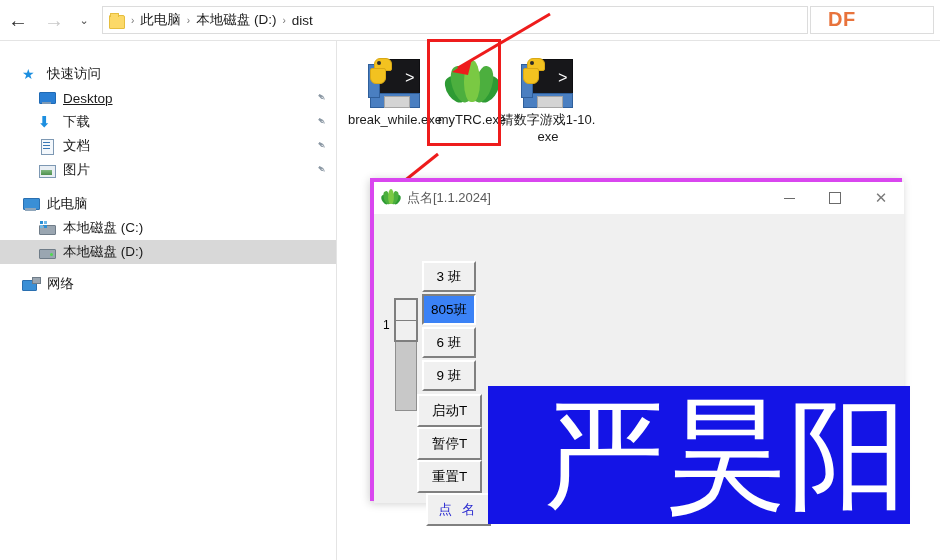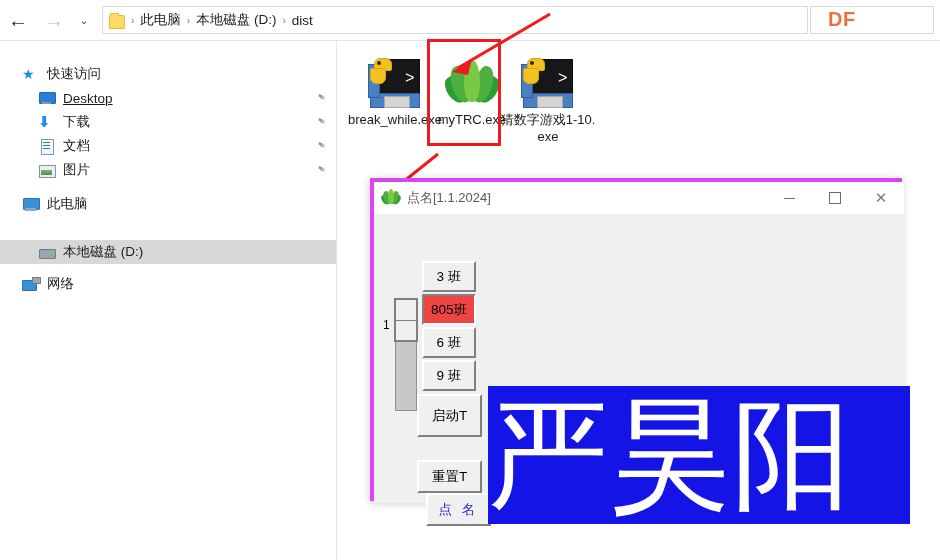--- a/index.html
+++ b/index.html
@@ -196,39 +196,39 @@
   .tkbtn {
     position: absolute;
     background: #f0f0f0;
     border-top: 2px solid #ffffff; border-left: 2px solid #ffffff;
     border-right: 2px solid #808080; border-bottom: 2px solid #808080;
     display: flex; align-items: center; justify-content: center;
     font-size: 13.5px; color: #000000;
     font-family: "Liberation Sans", "DejaVu Sans", sans-serif;
   }
   .tkbtn.sunken {
-    background: #ef4444;
+    background: #3b82f6;
     border-top: 2px solid #808080; border-left: 2px solid #808080;
     border-right: 2px solid #ffffff; border-bottom: 2px solid #ffffff;
   }
   .tkbtn.blue { color: #2b2bd0; letter-spacing: 3px; }
 
   
   .clock {
     position: absolute; left: 172px; top: 222px;
     font-family: "Liberation Serif", "DejaVu Serif", serif;
     font-size: 78px; line-height: 80px; color: #1414e6;
     letter-spacing: 6px;
     white-space: nowrap;
   }
   
   .namebox {
     position: absolute; left: 114px; top: 172px; width: 422px; height: 138px;
     background: #1414e6;
-    display: flex; align-items: center; justify-content: flex-start;
+    display: flex; align-items: center; justify-content: flex-end;
     overflow: hidden;
   }
   .nametext {
     font-family: "DejaVu Sans", "Liberation Sans", sans-serif;
     font-size: 120px; line-height: 124px; color: #ffffff;
     letter-spacing: 2px; white-space: nowrap;
   }
 </style>
 </head>
 <body>
@@ -283,20 +283,25 @@
       <div class="side-row" style="position: absolute; left: 0px; width: 336px; top: 117px;">
         <span style="width: 38px; flex: 0 0 auto;"></span>
         <span class="side-ico ic-pic"></span>
         <span class="side-label">图片</span>
         <span class="side-pin">✒</span>
       </div>
       <div class="side-row" style="position: absolute; left: 0px; width: 336px; top: 151px;">
         <span style="width: 22px; flex: 0 0 auto;"></span>
         <span class="side-ico ic-pc"></span>
         <span class="side-label">此电脑</span>
+      </div>
+      <div class="side-row" style="position: absolute; left: 0px; width: 336px; top: 175px;">
+        <span style="width: 38px; flex: 0 0 auto;"></span>
+        <span class="side-ico ic-drive-c"></span>
+        <span class="side-label">本地磁盘 (C:)</span>
       </div>
       <div class="side-row selected" style="position: absolute; left: 0px; width: 336px; top: 199px;">
         <span style="width: 38px; flex: 0 0 auto;"></span>
         <span class="side-ico ic-drive"></span>
         <span class="side-label">本地磁盘 (D:)</span>
       </div>
       <div class="side-row" style="position: absolute; left: 0px; width: 336px; top: 231px;">
         <span style="width: 22px; flex: 0 0 auto;"></span>
         <span class="side-ico ic-net"></span>
         <span class="side-label">网络</span>
@@ -386,21 +391,22 @@
       <div class="tkscale-label">1</div>
       <div class="tkscale">
         <div class="thumb"></div>
       </div>
 
       <div class="tkbtn" id="cb0" style="left:48px; top:47px; width:54px; height:31px;">3 班</div>
       <div class="tkbtn sunken" id="cb1" style="left:48px; top:80px; width:54px; height:31px;">805班</div>
       <div class="tkbtn" id="cb2" style="left:48px; top:113px; width:54px; height:31px;">6 班</div>
       <div class="tkbtn" id="cb3" style="left:48px; top:146px; width:54px; height:31px;">9 班</div>
 
-      <div class="tkbtn" style="left:43px; top:180px; width:65px; height:43px;">启动T</div>
+      <div class="tkbtn" style="left:43px; top:180px; width:65px; height:33px;">启动T</div>
+      <div class="tkbtn" style="left:43px; top:213px; width:65px; height:33px;">暂停T</div>
       <div class="tkbtn" style="left:43px; top:246px; width:65px; height:33px;">重置T</div>
       <div class="tkbtn blue" style="left:52px; top:279px; width:65px; height:33px;">点 名</div>
 
       <div class="clock">9 : 29</div>
 
       <div class="namebox">
         <span class="nametext">严昊阳</span>
       </div>
 
     </div>

